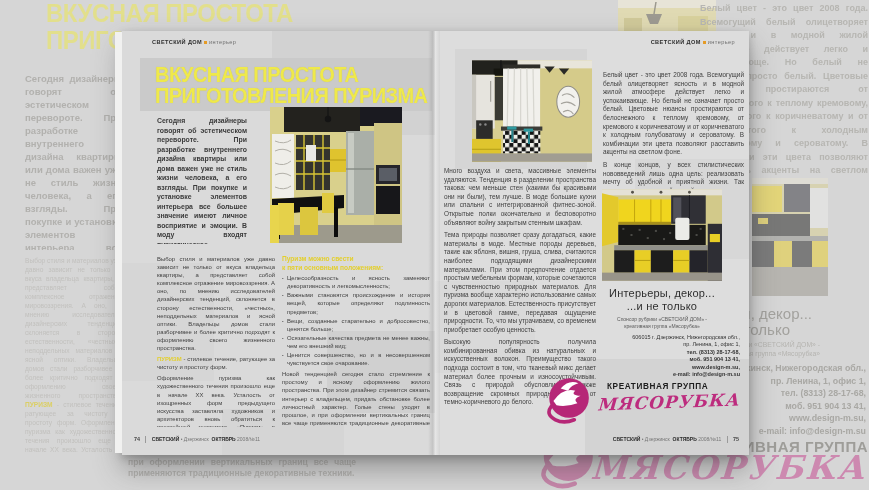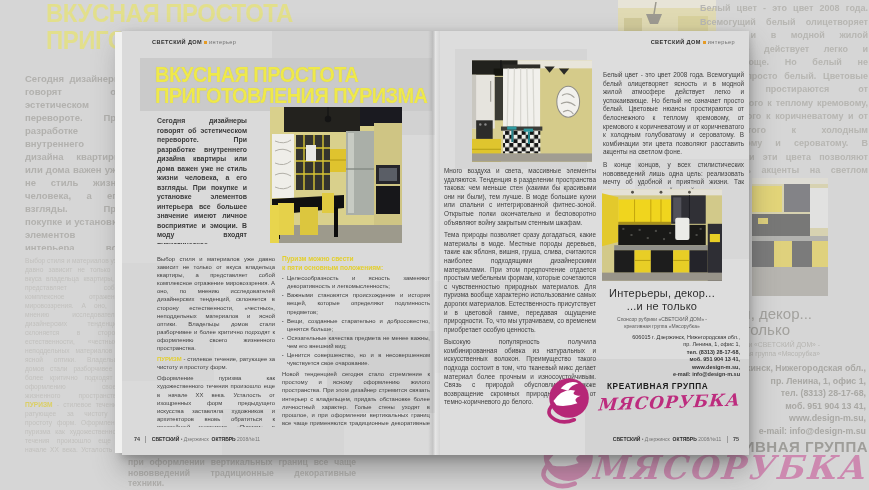--- a/index.html
+++ b/index.html
@@ -136,21 +136,21 @@
     <div class="abs bg-group bg-right" style="left:620px;top:438px;width:248px;">КРЕАТИВНАЯ ГРУППА</div>
 
     <svg class="abs" style="left:536px;top:428px;opacity:.45;" width="62" height="62" viewBox="0 0 48 48">
       <circle cx="25" cy="22" r="19" fill="#b62777"></circle>
       <path d="M10 25 Q19 12 31 15 Q26 19 36 20 Q28 23 33 27 Q22 31 13 29 Z" fill="#efefef"></path>
       <path d="M17 13 Q25 4 34 8 Q27 10 24 15 Z" fill="#efefef"></path>
       <path d="M8 30 Q2 38 12 43 Q20 47 30 43" fill="none" stroke="#b62777" stroke-width="3.5" stroke-linecap="round"></path>
     </svg>
     <div class="abs bg-script bg-right" style="left:585px;top:448px;width:284px;">МЯСОРУБКА</div>
 
-    <div class="abs bg-bottom" style="left:128px;top:457px;width:228px;height:33px;overflow:hidden;">при оформлении вертикальных границ все чаще нововведений традиционные декоративные техники.</div>
+    <div class="abs bg-bottom" style="left:128px;top:457px;width:228px;height:33px;overflow:hidden;">при оформлении вертикальных границ все чаще применяются традиционные декоративные техники.</div>
   </div>
 
   <div class="abs spread">
     <div class="abs edge-left"></div>
 
     <div class="page page-left">
 
       <div class="block" style="left:150px;top:0;width:163px;height:104px;background:#d2d2d2;"></div>
       <div class="block" style="left:0;top:232px;width:92px;height:118px;background:#d6d6d6;"></div>
       <div class="block" style="left:205px;top:300px;width:108px;height:82px;background:#d0d0d0;"></div>

